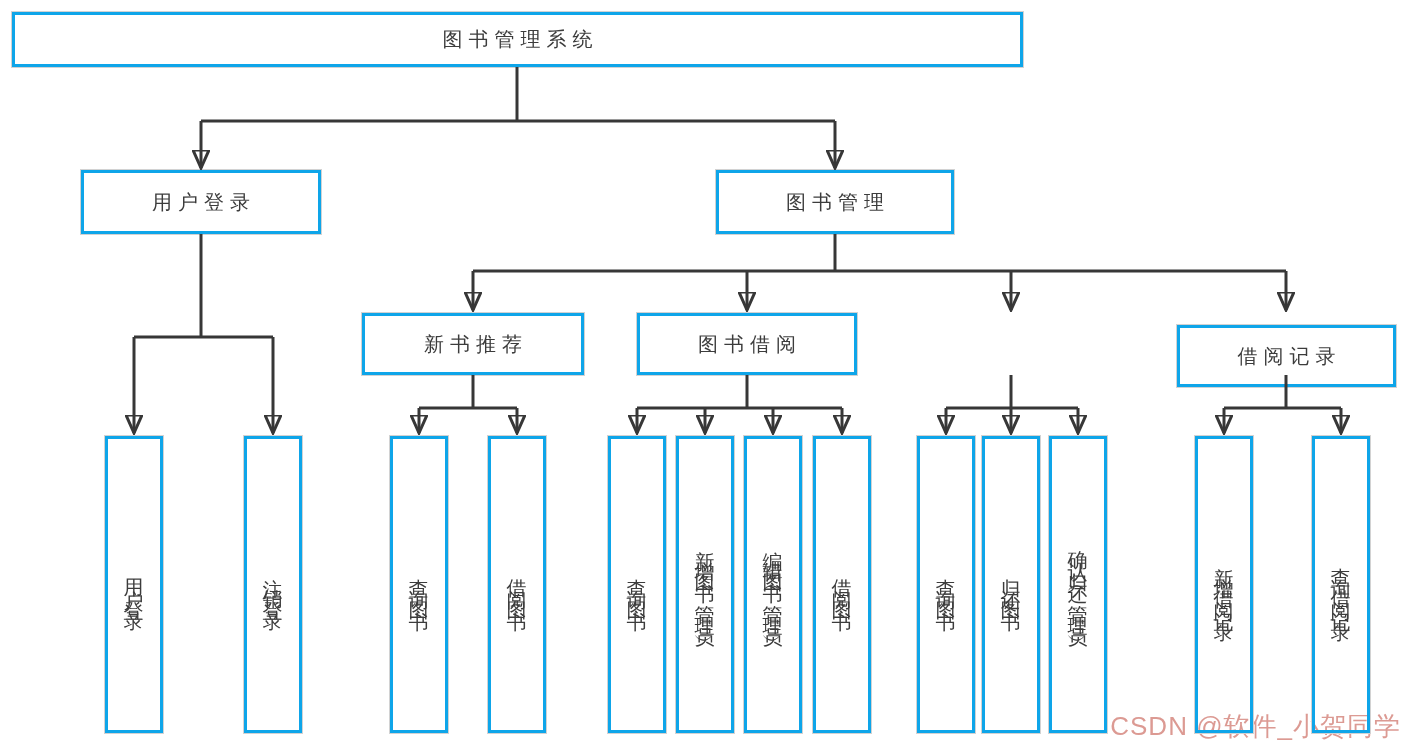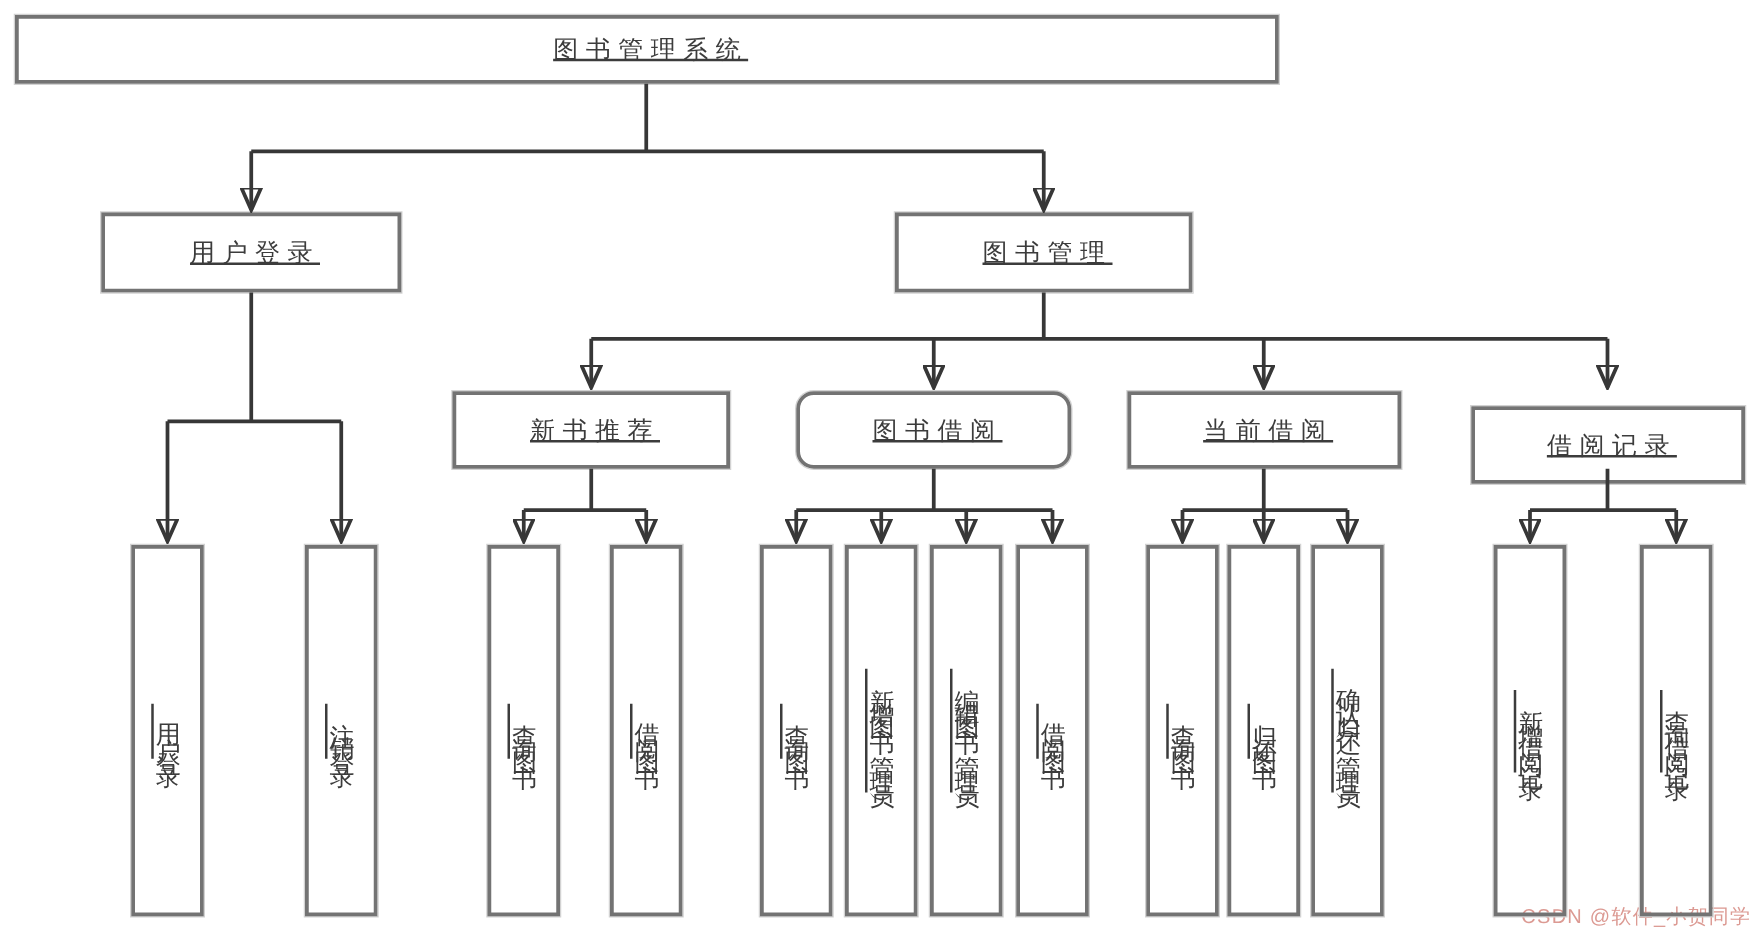--- a/index.html
+++ b/index.html
@@ -12,29 +12,28 @@
   #canvas {
     position: relative;
     width: 1405px;
     height: 747px;
     background: #ffffff;
     overflow: hidden;
   }
   .node {
     position: absolute;
     box-sizing: border-box;
-    border: 3px solid #737373;
+    border: 3px solid #0ea5e9;
     background: transparent;
     color: #3c3c3c;
     display: flex;
     align-items: center;
     justify-content: center;
     z-index: 2;
     box-shadow: 0 0 0 1px #d2d2d2;
-    text-decoration: underline;
   }
   .h {
     font-size: 20px;
     letter-spacing: 6px;
     padding-left: 6px; 
     white-space: nowrap;
   }
   .v {
     writing-mode: vertical-rl;
     text-orientation: mixed;
@@ -54,31 +53,31 @@
     stroke: #373737;
     stroke-width: 3;
     fill: none;
   }
   .watermark {
     position: absolute;
     right: 4px;
     bottom: 3px;
     z-index: 1;
     color: #dc9a93;
-    font-size: 16px;
+    font-size: 26px;
     letter-spacing: 1px;
     white-space: nowrap;
   }
 
   
   #n-root     { left: 12px;   top: 12px;  width: 1011px; height: 55px; }
   #n-login    { left: 81px;   top: 170px; width: 240px;  height: 64px; }
   #n-mgmt     { left: 716px;  top: 170px; width: 238px;  height: 64px; }
   #n-rec      { left: 362px;  top: 313px; width: 222px;  height: 62px; }
-  #n-borrow   { left: 637px;  top: 313px; width: 220px;  height: 62px; border-radius: 14px; }
+  #n-borrow   { left: 637px;  top: 313px; width: 220px;  height: 62px; }
   #n-current  { left: 902px;  top: 313px; width: 219px;  height: 62px; }
   #n-records  { left: 1177px; top: 313px; width: 219px;  height: 62px; margin-top: 12px; }
 
   .leaf { top: 436px; width: 58px; height: 297px; }
   #n-a1 { left: 105px; }
   #n-a2 { left: 244px; }
   #n-b1 { left: 390px; }
   #n-b2 { left: 488px; }
   #n-c1 { left: 608px; }
   #n-c2 { left: 676px; }
@@ -143,21 +142,20 @@
     <path d="M1341 408 V433" marker-end="url(#arrowhead)"></path>
   </svg>
 
   <div id="n-root" class="node h">图书管理系统</div>
 
   <div id="n-login" class="node h">用户登录</div>
   <div id="n-rec" class="node h">新书推荐</div>
 
   <div id="n-mgmt" class="node h">图书管理</div>
   <div id="n-borrow" class="node h">图书借阅</div>
-  <div id="n-current" class="node h">当前借阅</div>
   <div id="n-records" class="node h">借阅记录</div>
 
   <div id="n-a1" class="node leaf v">用户登录</div>
   <div id="n-a2" class="node leaf v">注销登录</div>
 
   <div id="n-b1" class="node leaf v">查询图书</div>
   <div id="n-b2" class="node leaf v">借阅图书</div>
 
   <div id="n-c1" class="node leaf v">查询图书</div>
   <div id="n-c2" class="node leaf v">新增图书（管理员）</div>

